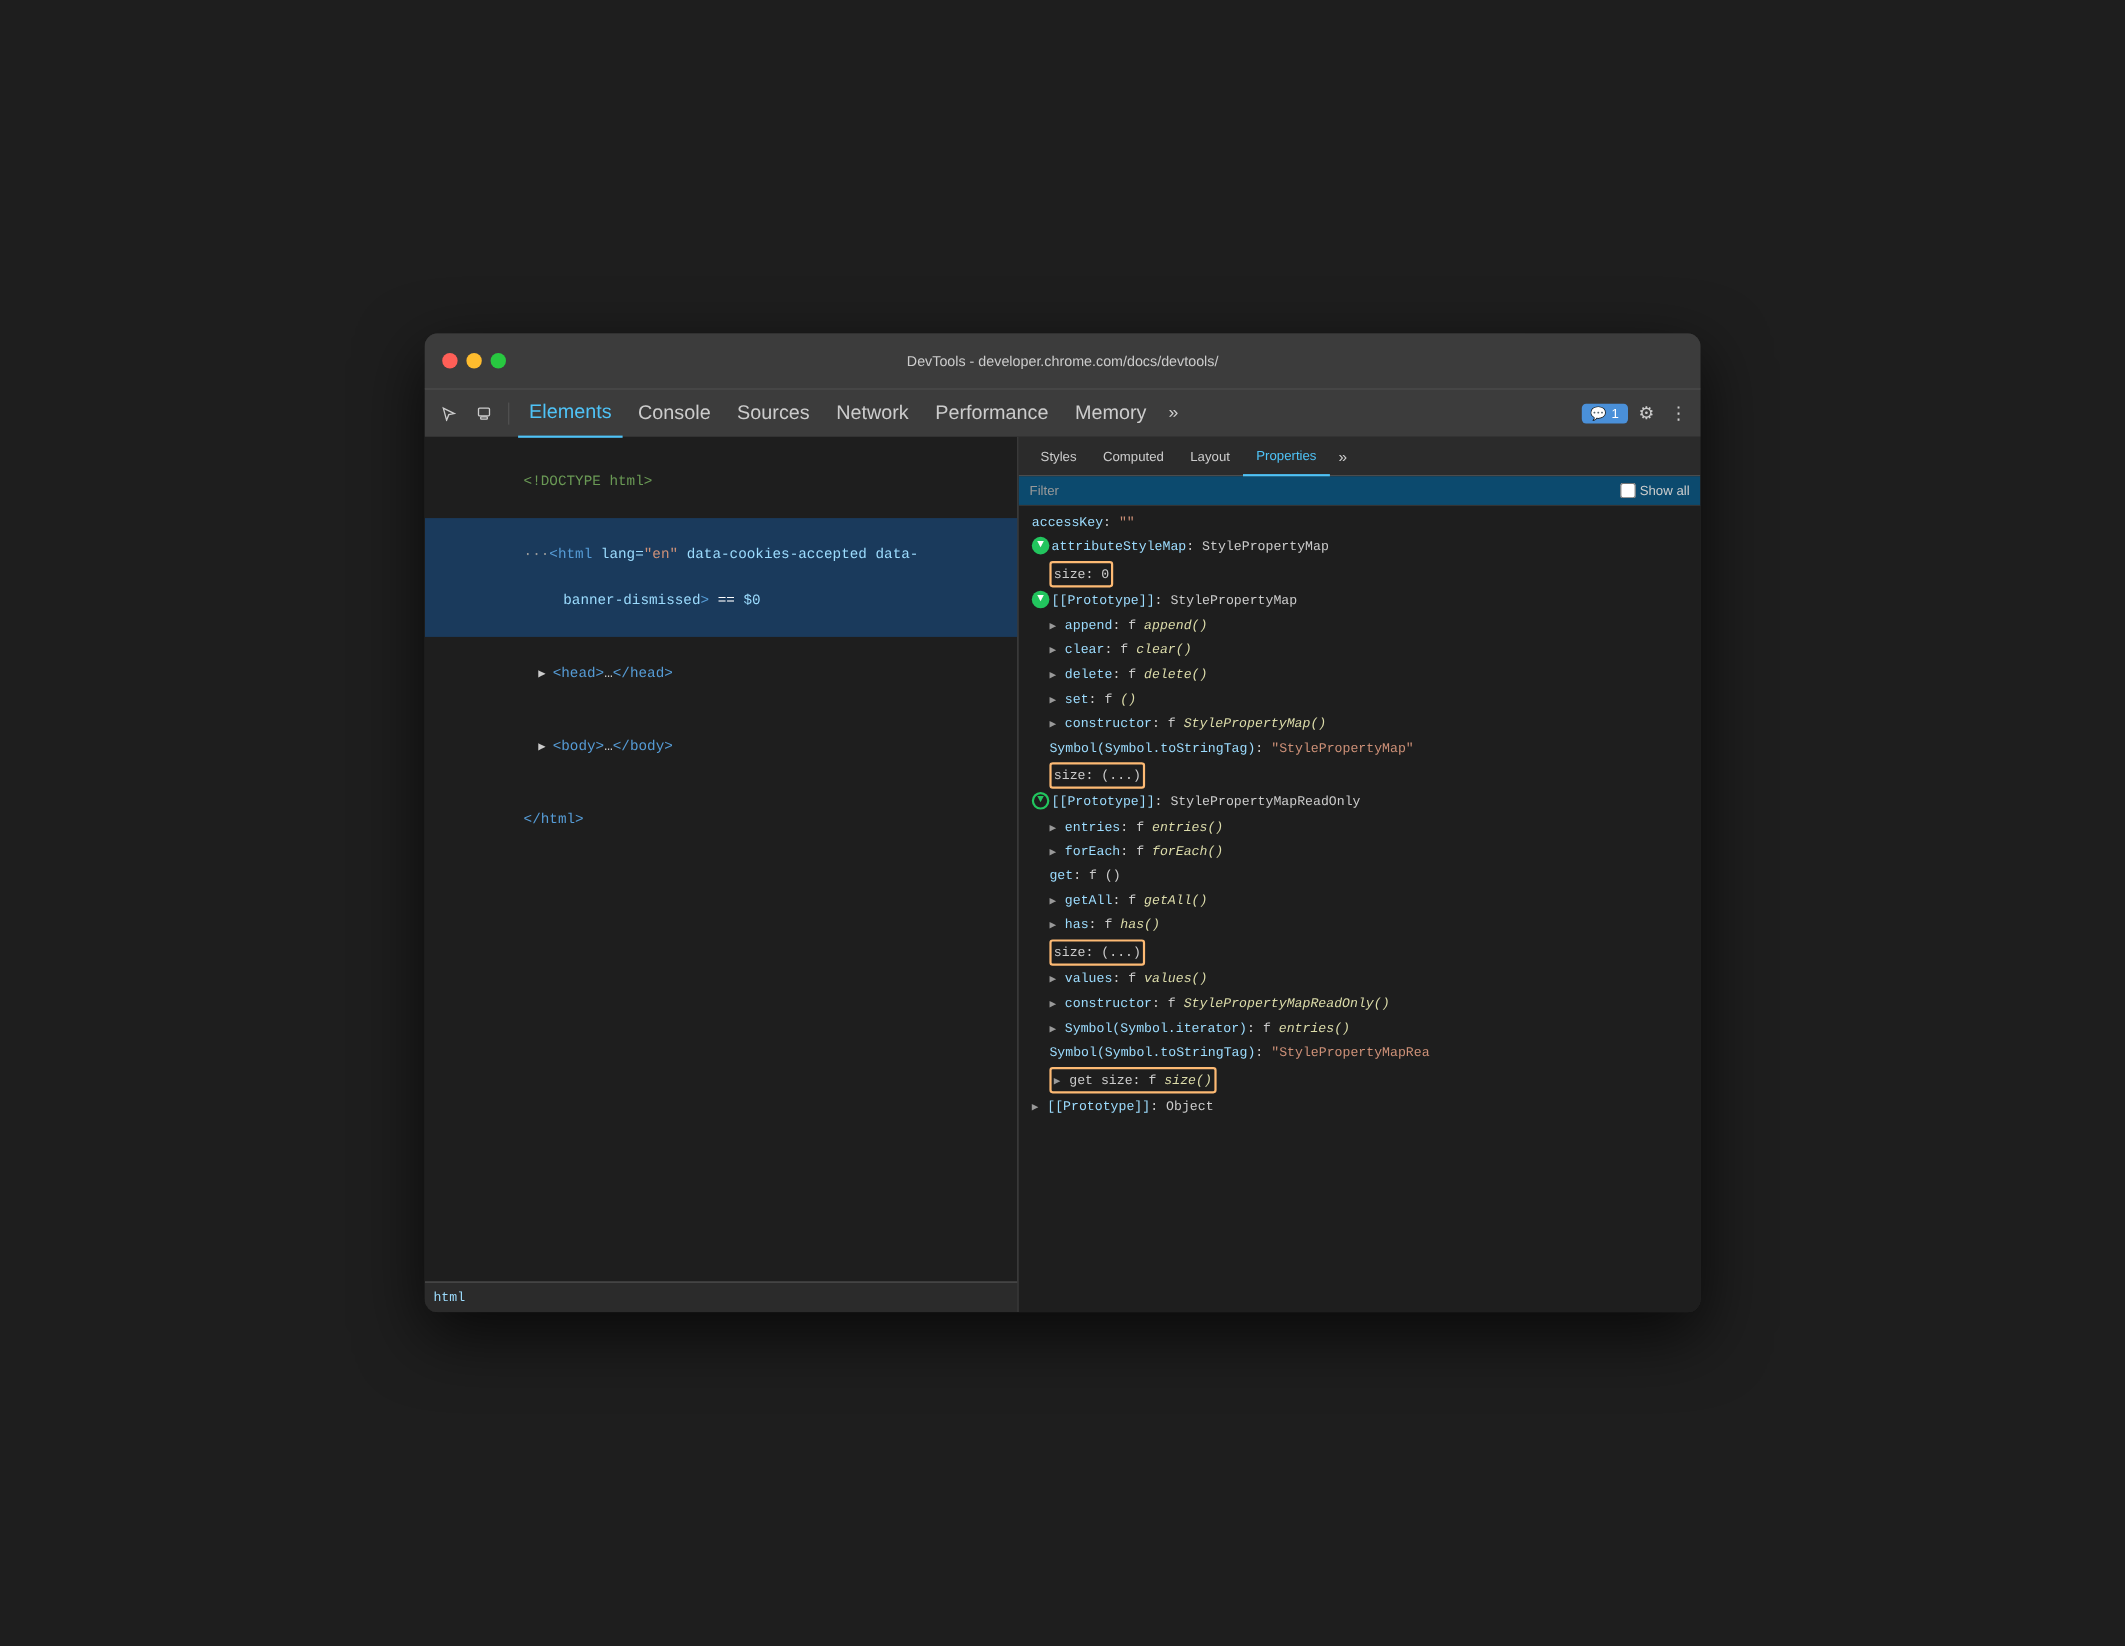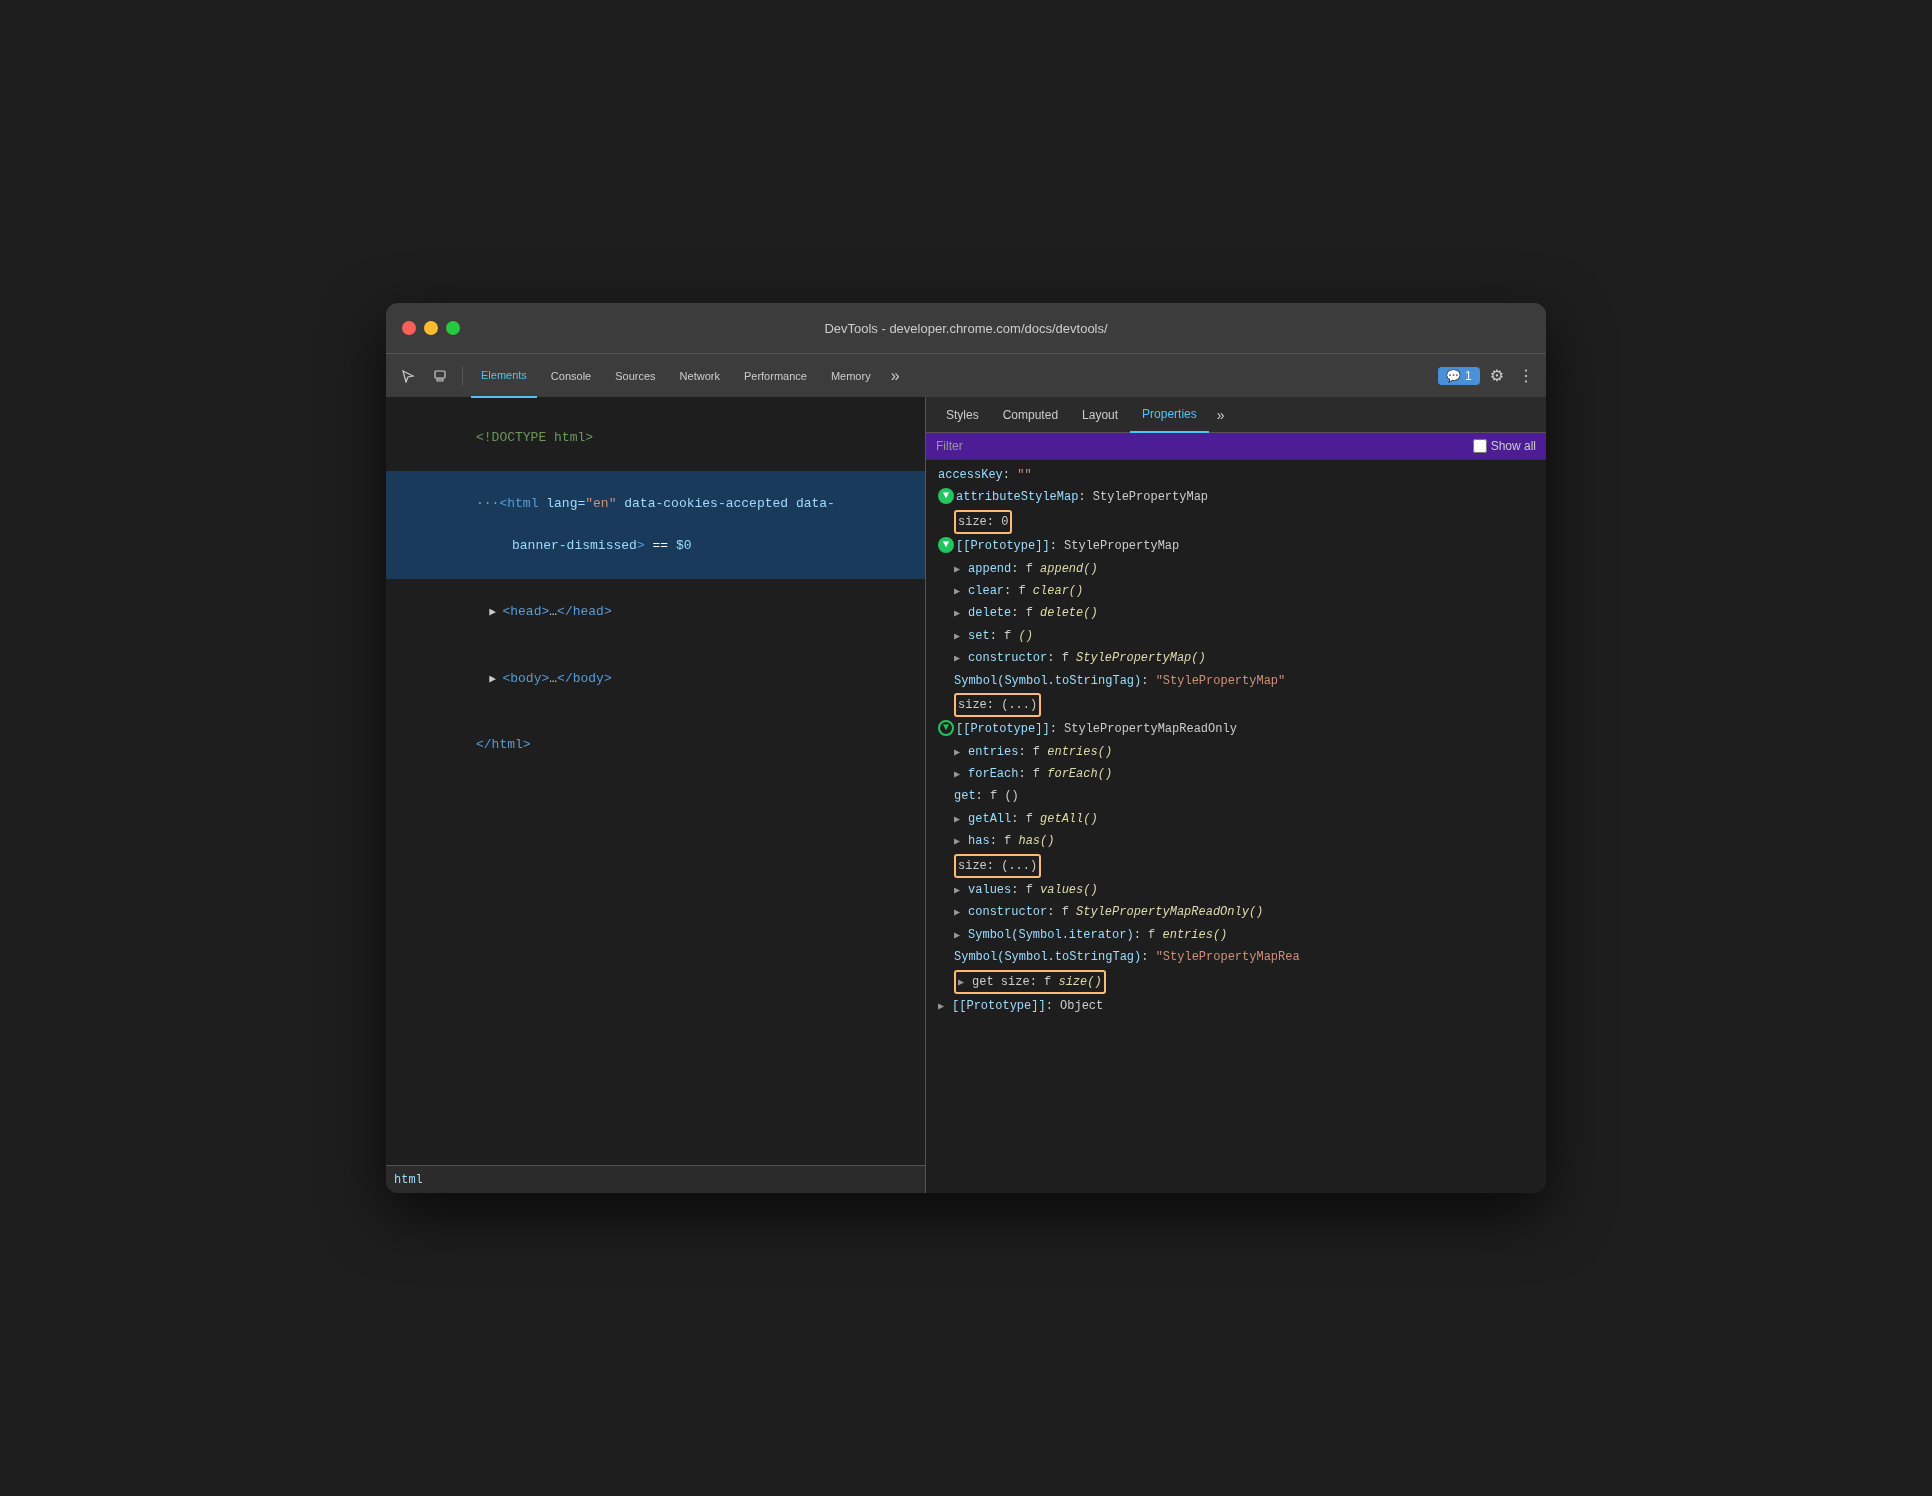--- a/index.html
+++ b/index.html
@@ -79,21 +79,21 @@
       width: 1px;
       height: 20px;
       background: #555;
       margin: 0 4px;
     }
     .tab-btn {
       background: none;
       border: none;
       cursor: pointer;
       color: #ccc;
-      font-size: 11px;
+      font-size: 18px;
       padding: 4px 10px;
       height: 44px;
       position: relative;
       white-space: nowrap;
     }
     .tab-btn.active {
       color: #4fc3f7;
       border-bottom: 2px solid #4fc3f7;
     }
     .toolbar-more {
@@ -220,21 +220,21 @@
       background: none;
       border: none;
       cursor: pointer;
       padding: 4px;
     }
     
     .filter-bar {
       display: flex;
       align-items: flex-start;
       padding: 6px 10px;
-      background: #4c1d95;
+      background: #0c4a6e;
       border-bottom: 1px solid #333;
       flex-shrink: 0;
       gap: 20px;
     }
     .filter-label {
       color: #999;
       font-size: 12px;
     }
     .filter-input {
       flex: 1;

